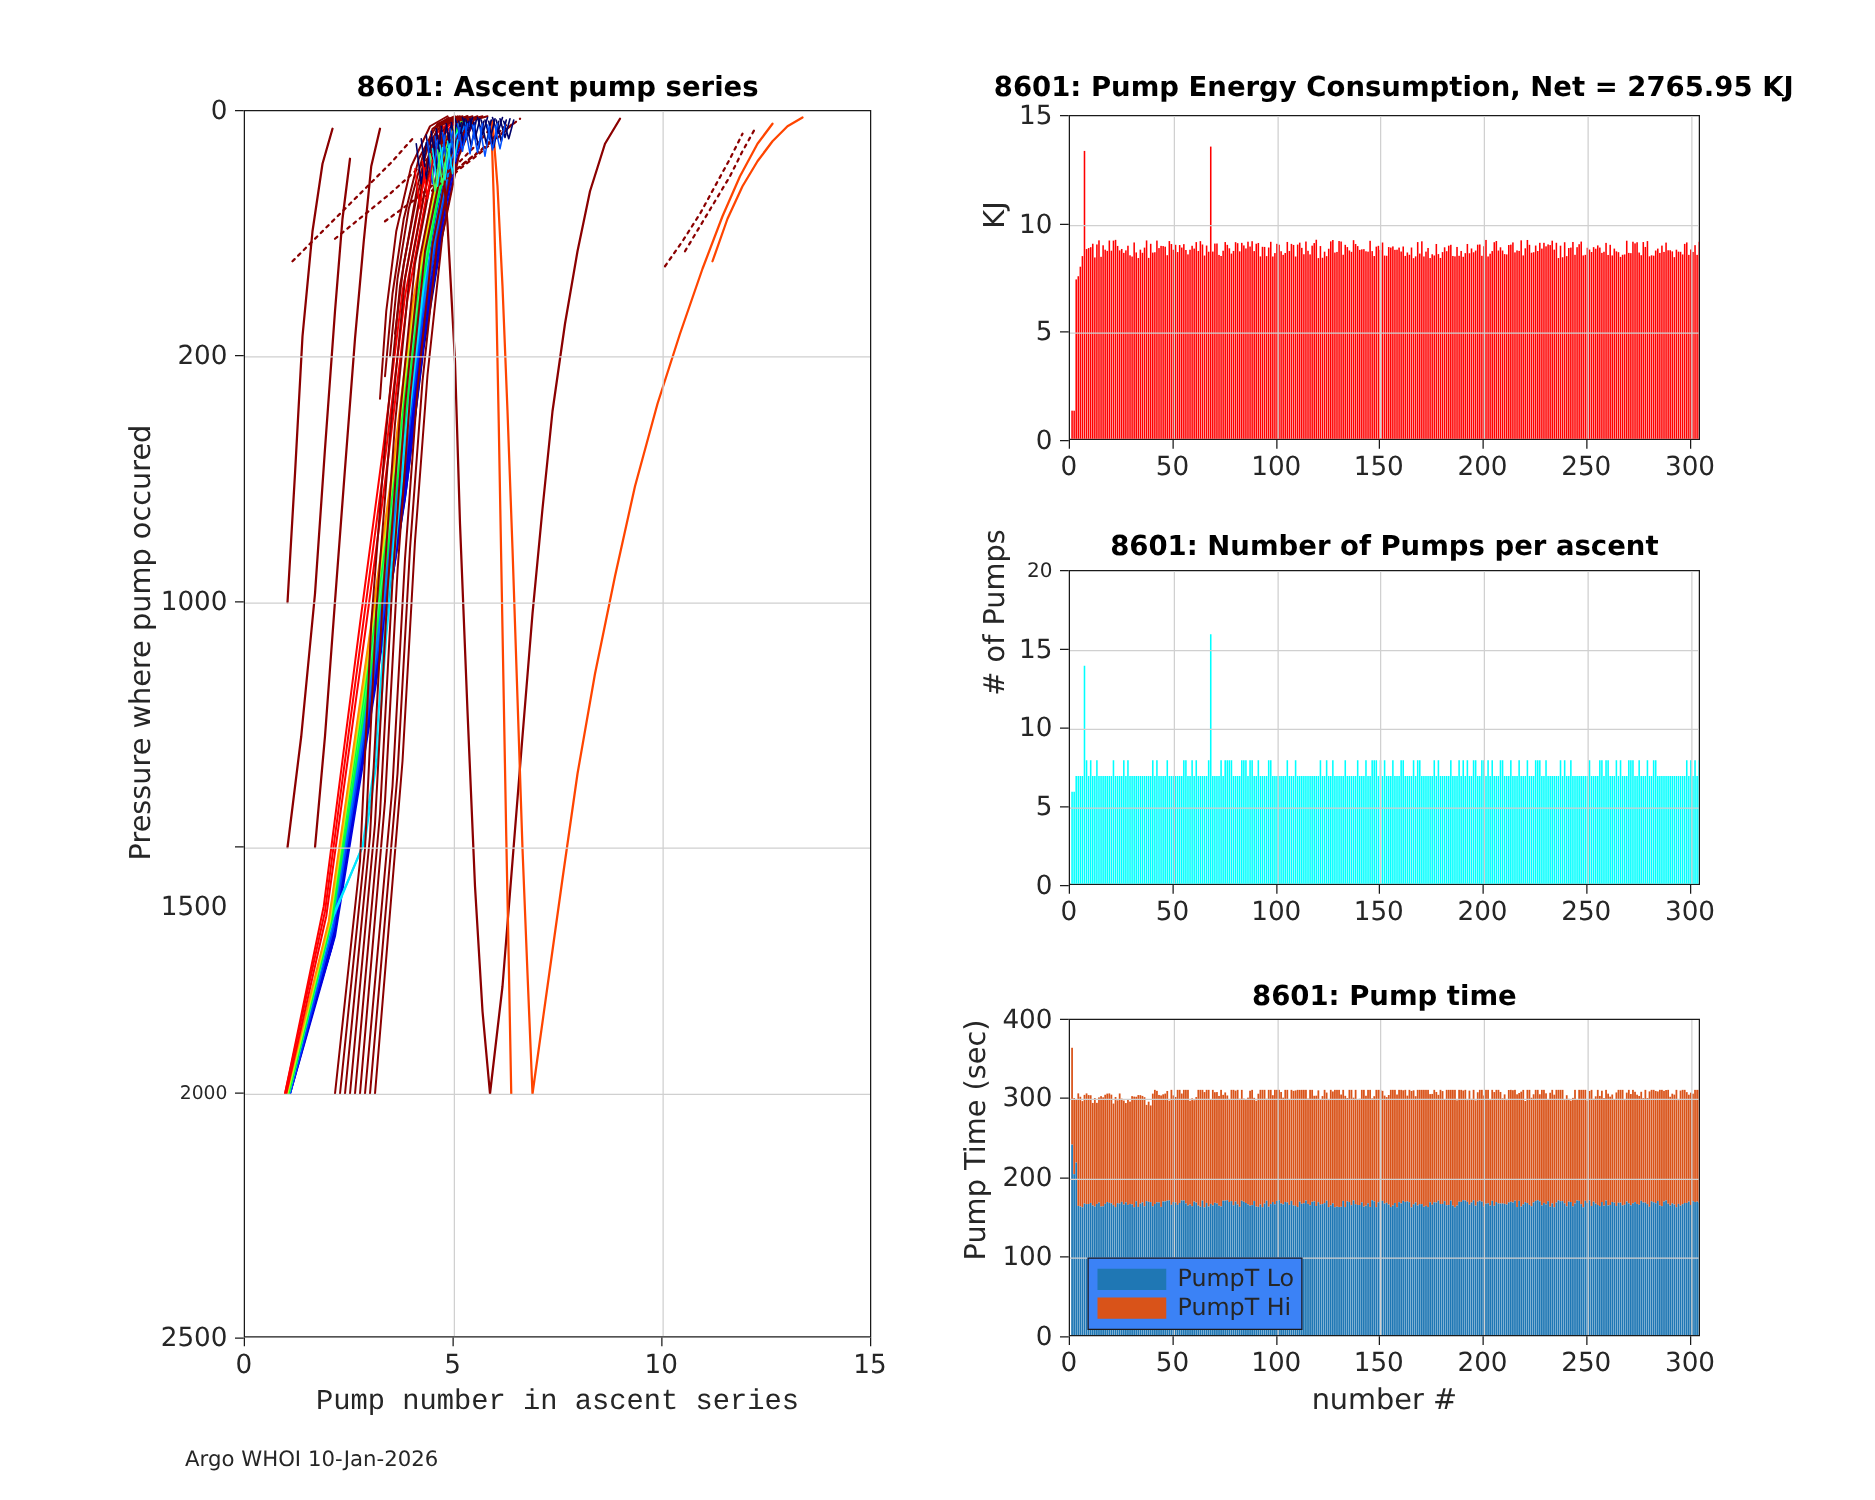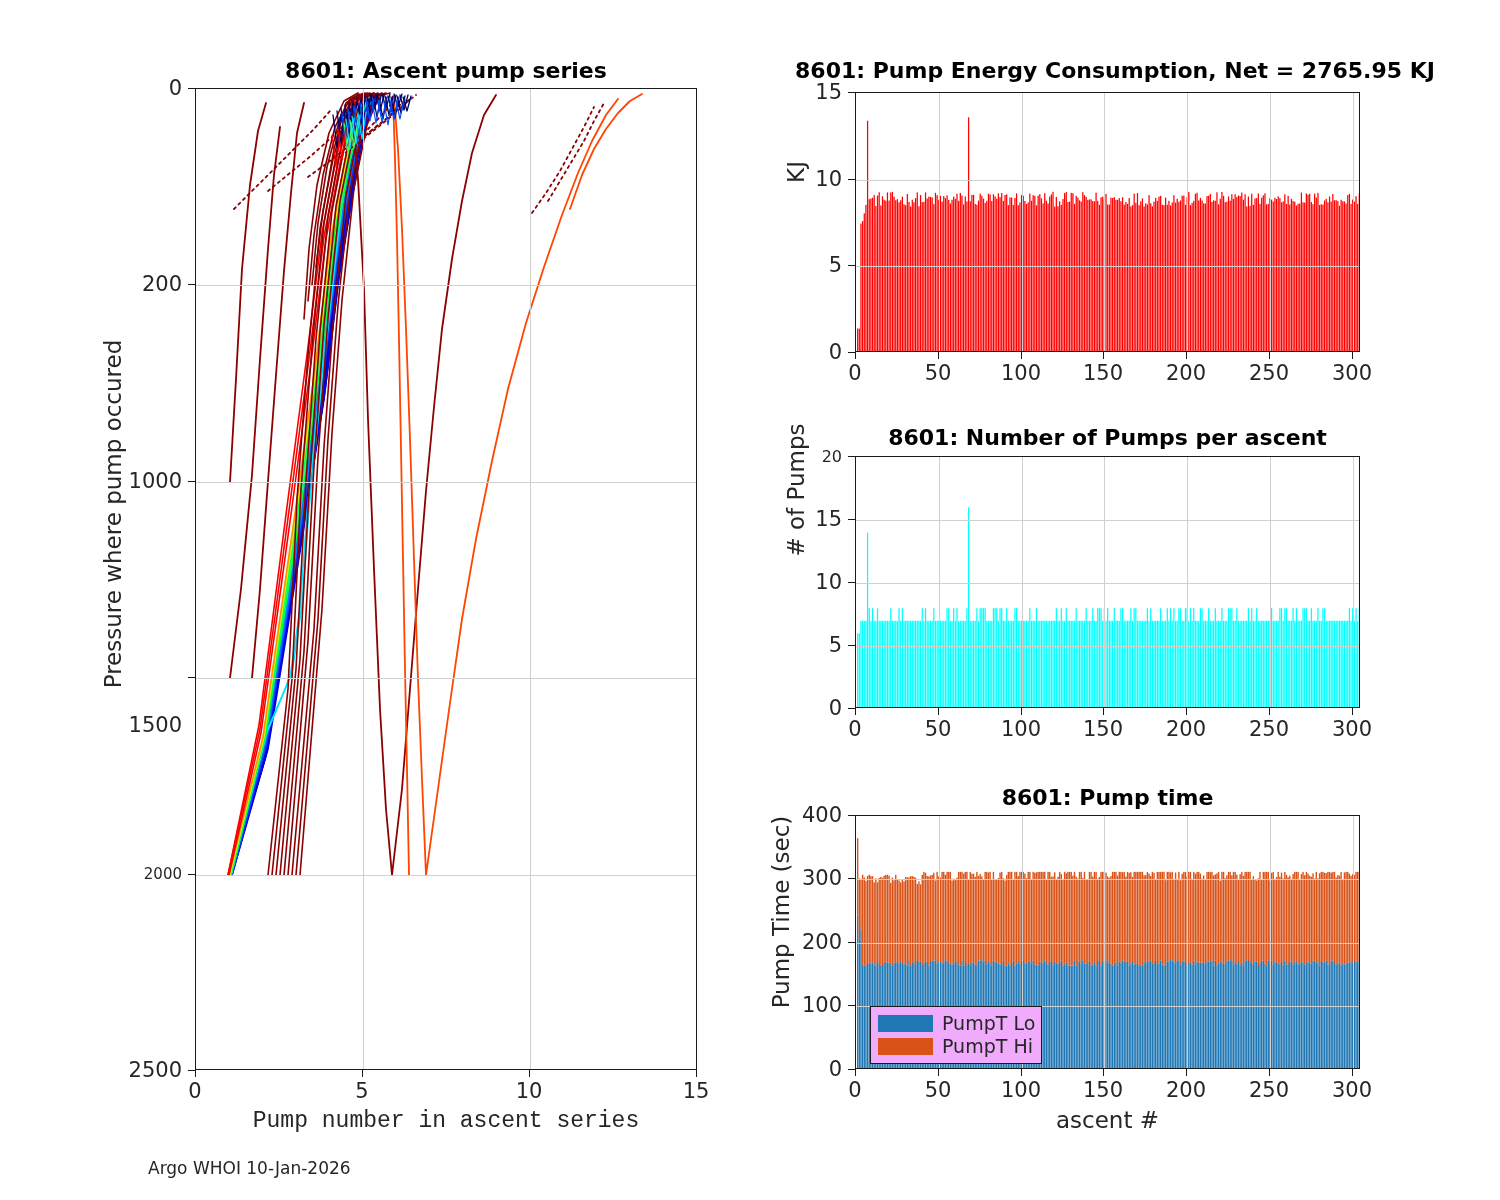--- a/index.html
+++ b/index.html
@@ -82,21 +82,21 @@
     left: 148px;
     top: 1158px;
     font-size: 17px;
     color: #262626;
     white-space: nowrap;
   }
 
   
   .legend {
     position: absolute;
-    background: #f0abfc;
+    background: #3b82f6;
     border: 1.4px solid #1a1a1a;
     padding: 5px 9px 5px 7px;
     box-sizing: border-box;
     z-index: 40;
   }
   .legend-row {
     display: flex;
     align-items: center;
     height: 23px;
   }
@@ -1717,18 +1717,18 @@
     <div class="tick-y" style="left:848px; top:878px; width:7px;"></div>
     <div class="tick-y" style="left:848px; top:815px; width:7px;"></div>
 
     <div class="ticklabel ticklabel-y" style="left:775px; top:1069px; width:67px; font-size:21px;">0</div>
     <div class="ticklabel ticklabel-y" style="left:775px; top:1005px; width:67px; font-size:21px;">100</div>
     <div class="ticklabel ticklabel-y" style="left:775px; top:942px; width:67px; font-size:21px;">200</div>
     <div class="ticklabel ticklabel-y" style="left:775px; top:878px; width:67px; font-size:21px;">300</div>
     <div class="ticklabel ticklabel-y" style="left:775px; top:815px; width:67px; font-size:21px;">400</div>
   </div>
 
-  <div class="axis-label" style="left:855px; top:1107px; width:505px; font-size:23px;">ascent #</div>
+  <div class="axis-label" style="left:855px; top:1107px; width:505px; font-size:23px;">number #</div>
 
   <div class="axis-label axis-label-y" style="left:768px; top:1062px; width:300px; font-size:23px;">Pump Time (sec)</div>
 </div>
 
 <div class="footer">Argo WHOI 10-Jan-2026</div>
 
 </body></html>

